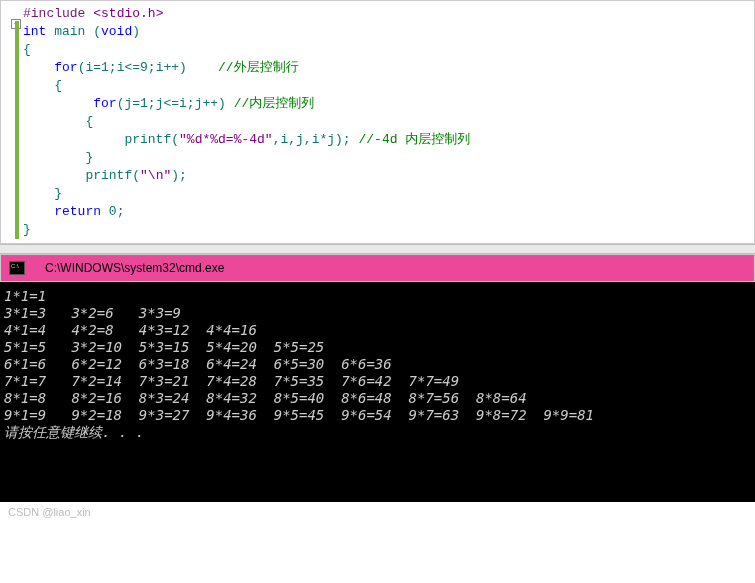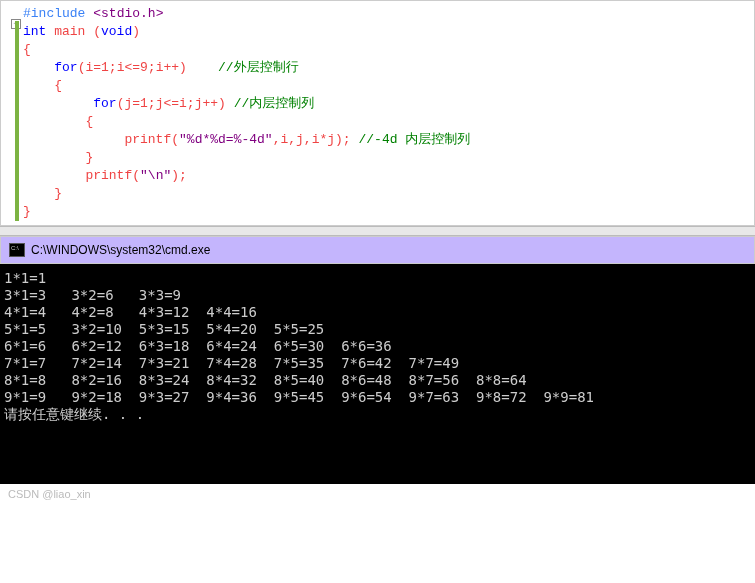--- a/index.html
+++ b/index.html
@@ -8,28 +8,28 @@
 .gutter { position: absolute; left: 0; top: 4px; bottom: 4px; width: 14px; background: #fff; }
 .fold-line { position: absolute; left: 14px; top: 20px; bottom: 4px; width: 4px; background: #7cb342; }
 .fold-box { position: absolute; left: 10px; top: 18px; width: 10px; height: 10px; border: 1px solid #888; background: #fff; font-size: 9px; line-height: 8px; text-align: center; color: #888; }
 .code { padding-left: 22px; line-height: 18px; }
 .code-line { white-space: pre; }
 .kw { color: #0000ff; }
 .type { color: #0000ff; }
 .inc { color: #800080; }
 .str { color: #800080; }
 .comment { color: #008000; }
-.plain { color: #ef4444; margin-top: 36px; }
-.pre { color: #3b82f6; }
+.plain { color: #0f766e; margin-top: 36px; }
+.pre { color: #701a75; }
 .gap { height: 10px; background: #e8e8e8; border-top: 1px solid #bbb; border-bottom: 1px solid #bbb; }
-.console-title { background: #c4b5fd; border: 1px solid #ccc; padding: 6px 8px; display: flex; align-items: center; gap: 6px; font-family: 'Segoe UI', Tahoma, sans-serif; font-size: 12px; color: #000; }
+.console-title { background: #ec4899; border: 1px solid #ccc; padding: 6px 8px; display: flex; align-items: center; gap: 20px; font-family: 'Segoe UI', Tahoma, sans-serif; font-size: 12px; color: #000; }
 .cmd-icon { width: 16px; height: 14px; background: #000; border: 1px solid #555; position: relative; }
 .cmd-icon::after { content: "C:\\"; color: #ccc; font-size: 6px; position: absolute; top: 1px; left: 1px; }
 .console { background: #000; color: #ccc; padding: 6px 4px 10px 4px; font-family: SimSun, "NSimSun", monospace; font-size: 14px; line-height: 17px; min-height: 220px; }
-.console-line { white-space: pre; }
+.console-line { white-space: pre; font-style: italic; }
 .watermark { text-align: left; color: #bbb; font-size: 11px; padding: 4px 8px; font-family: Arial, sans-serif; }
 </style>
 </head>
 <body>
 
 <div class="editor">
   <div class="gutter"></div>
   <div class="fold-box">−</div>
   <div class="fold-line"></div>
   <div class="code">
@@ -37,20 +37,21 @@
     <div class="code-line"><span class="type">int</span><span class="plain"> main (</span><span class="type">void</span><span class="plain">)</span></div>
     <div class="code-line"><span class="plain">{</span></div>
     <div class="code-line"><span class="plain">    </span><span class="kw">for</span><span class="plain">(i=1;i&lt;=9;i++)    </span><span class="comment">//外层控制行</span></div>
     <div class="code-line"><span class="plain">    {</span></div>
     <div class="code-line"><span class="plain">         </span><span class="kw">for</span><span class="plain">(j=1;j&lt;=i;j++) </span><span class="comment">//内层控制列</span></div>
     <div class="code-line"><span class="plain">        {</span></div>
     <div class="code-line"><span class="plain">             printf(</span><span class="str">"%d*%d=%-4d"</span><span class="plain">,i,j,i*j); </span><span class="comment">//-4d 内层控制列</span></div>
     <div class="code-line"><span class="plain">        }</span></div>
     <div class="code-line"><span class="plain">        printf(</span><span class="str">"\n"</span><span class="plain">);</span></div>
     <div class="code-line"><span class="plain">    }</span></div>
+    <div class="code-line"><span class="plain">    </span><span class="kw">return</span><span class="plain"> 0;</span></div>
     <div class="code-line"><span class="plain">}</span></div>
   </div>
 </div>
 
 <div class="gap"></div>
 
 <div class="console-title">
   <span class="cmd-icon"></span>
   <span>C:\WINDOWS\system32\cmd.exe</span>
 </div>

